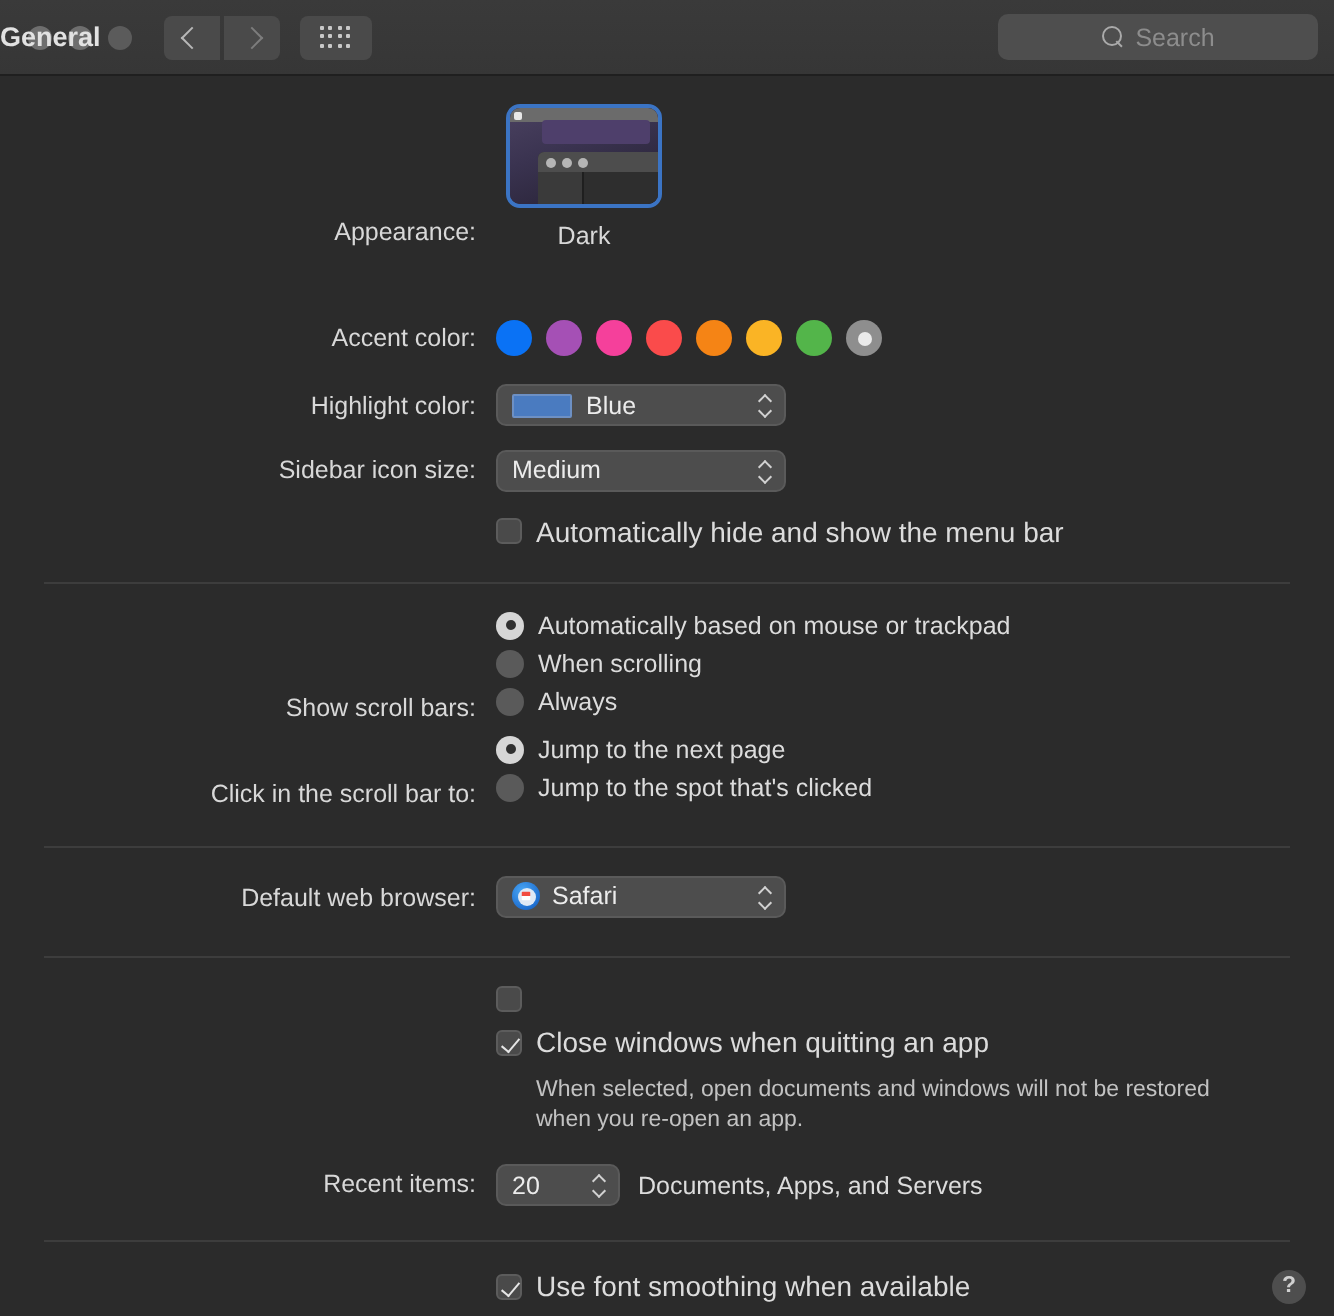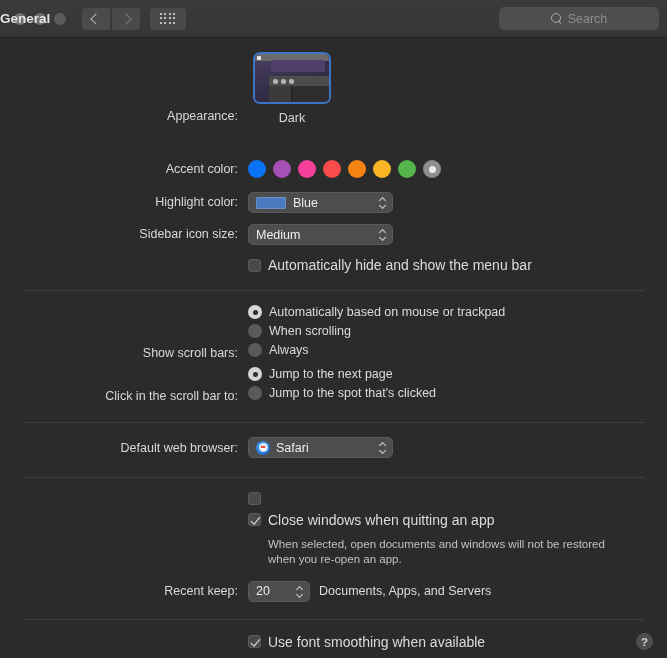--- a/index.html
+++ b/index.html
@@ -465,21 +465,21 @@
   </div>
 
   <div class="row" style="margin-top:9px">
     <div class="lbl"></div>
     <div class="ctrl">
       <div class="hint" style="margin-left:20px">When selected, open documents and windows will not be restored when you re-open an app.</div>
     </div>
   </div>
 
   <div class="row" style="margin-top:14px">
-    <div class="lbl" style="line-height:21px">Recent keep:</div>
+    <div class="lbl" style="line-height:21px">Recent items:</div>
     <div class="ctrl" style="display:flex;align-items:center;gap:9px">
       <div class="popup small">
         <span>20</span>
         <span class="stepper">
             <i class="up"></i>
             <i class="dn"></i>
           </span>
       </div>
       <span class="trailing">Documents, Apps, and Servers</span>
     </div>

